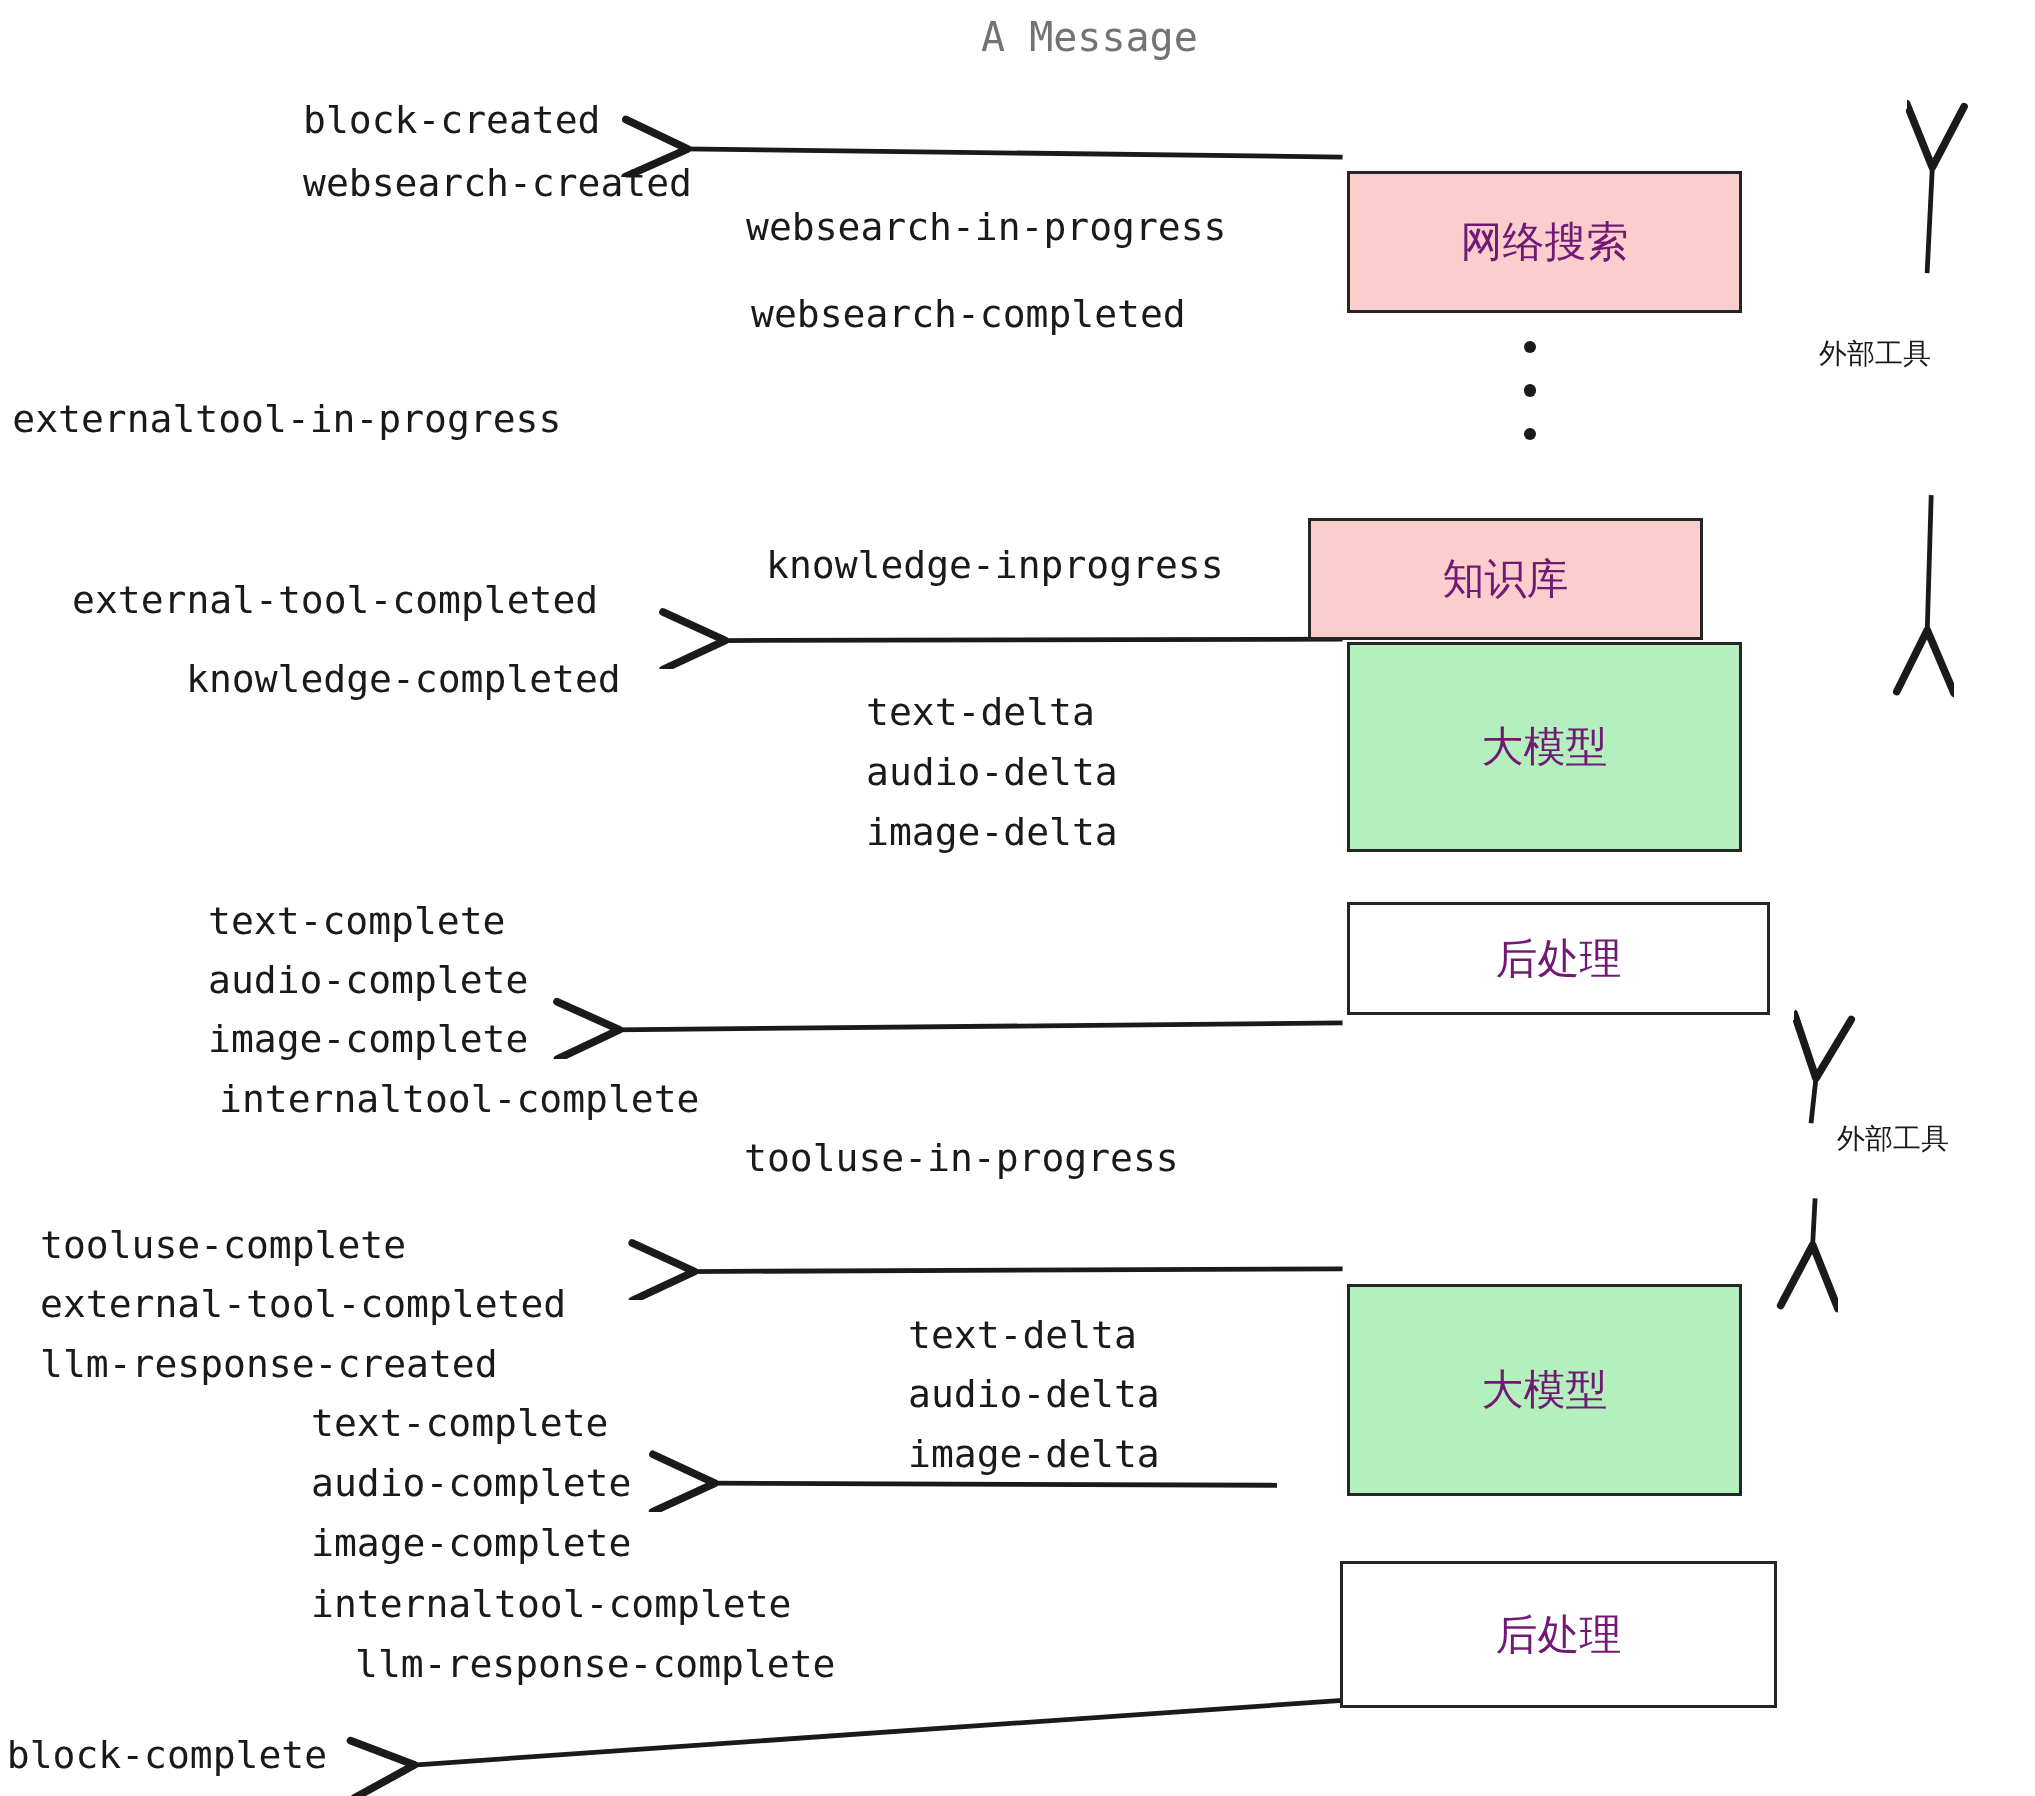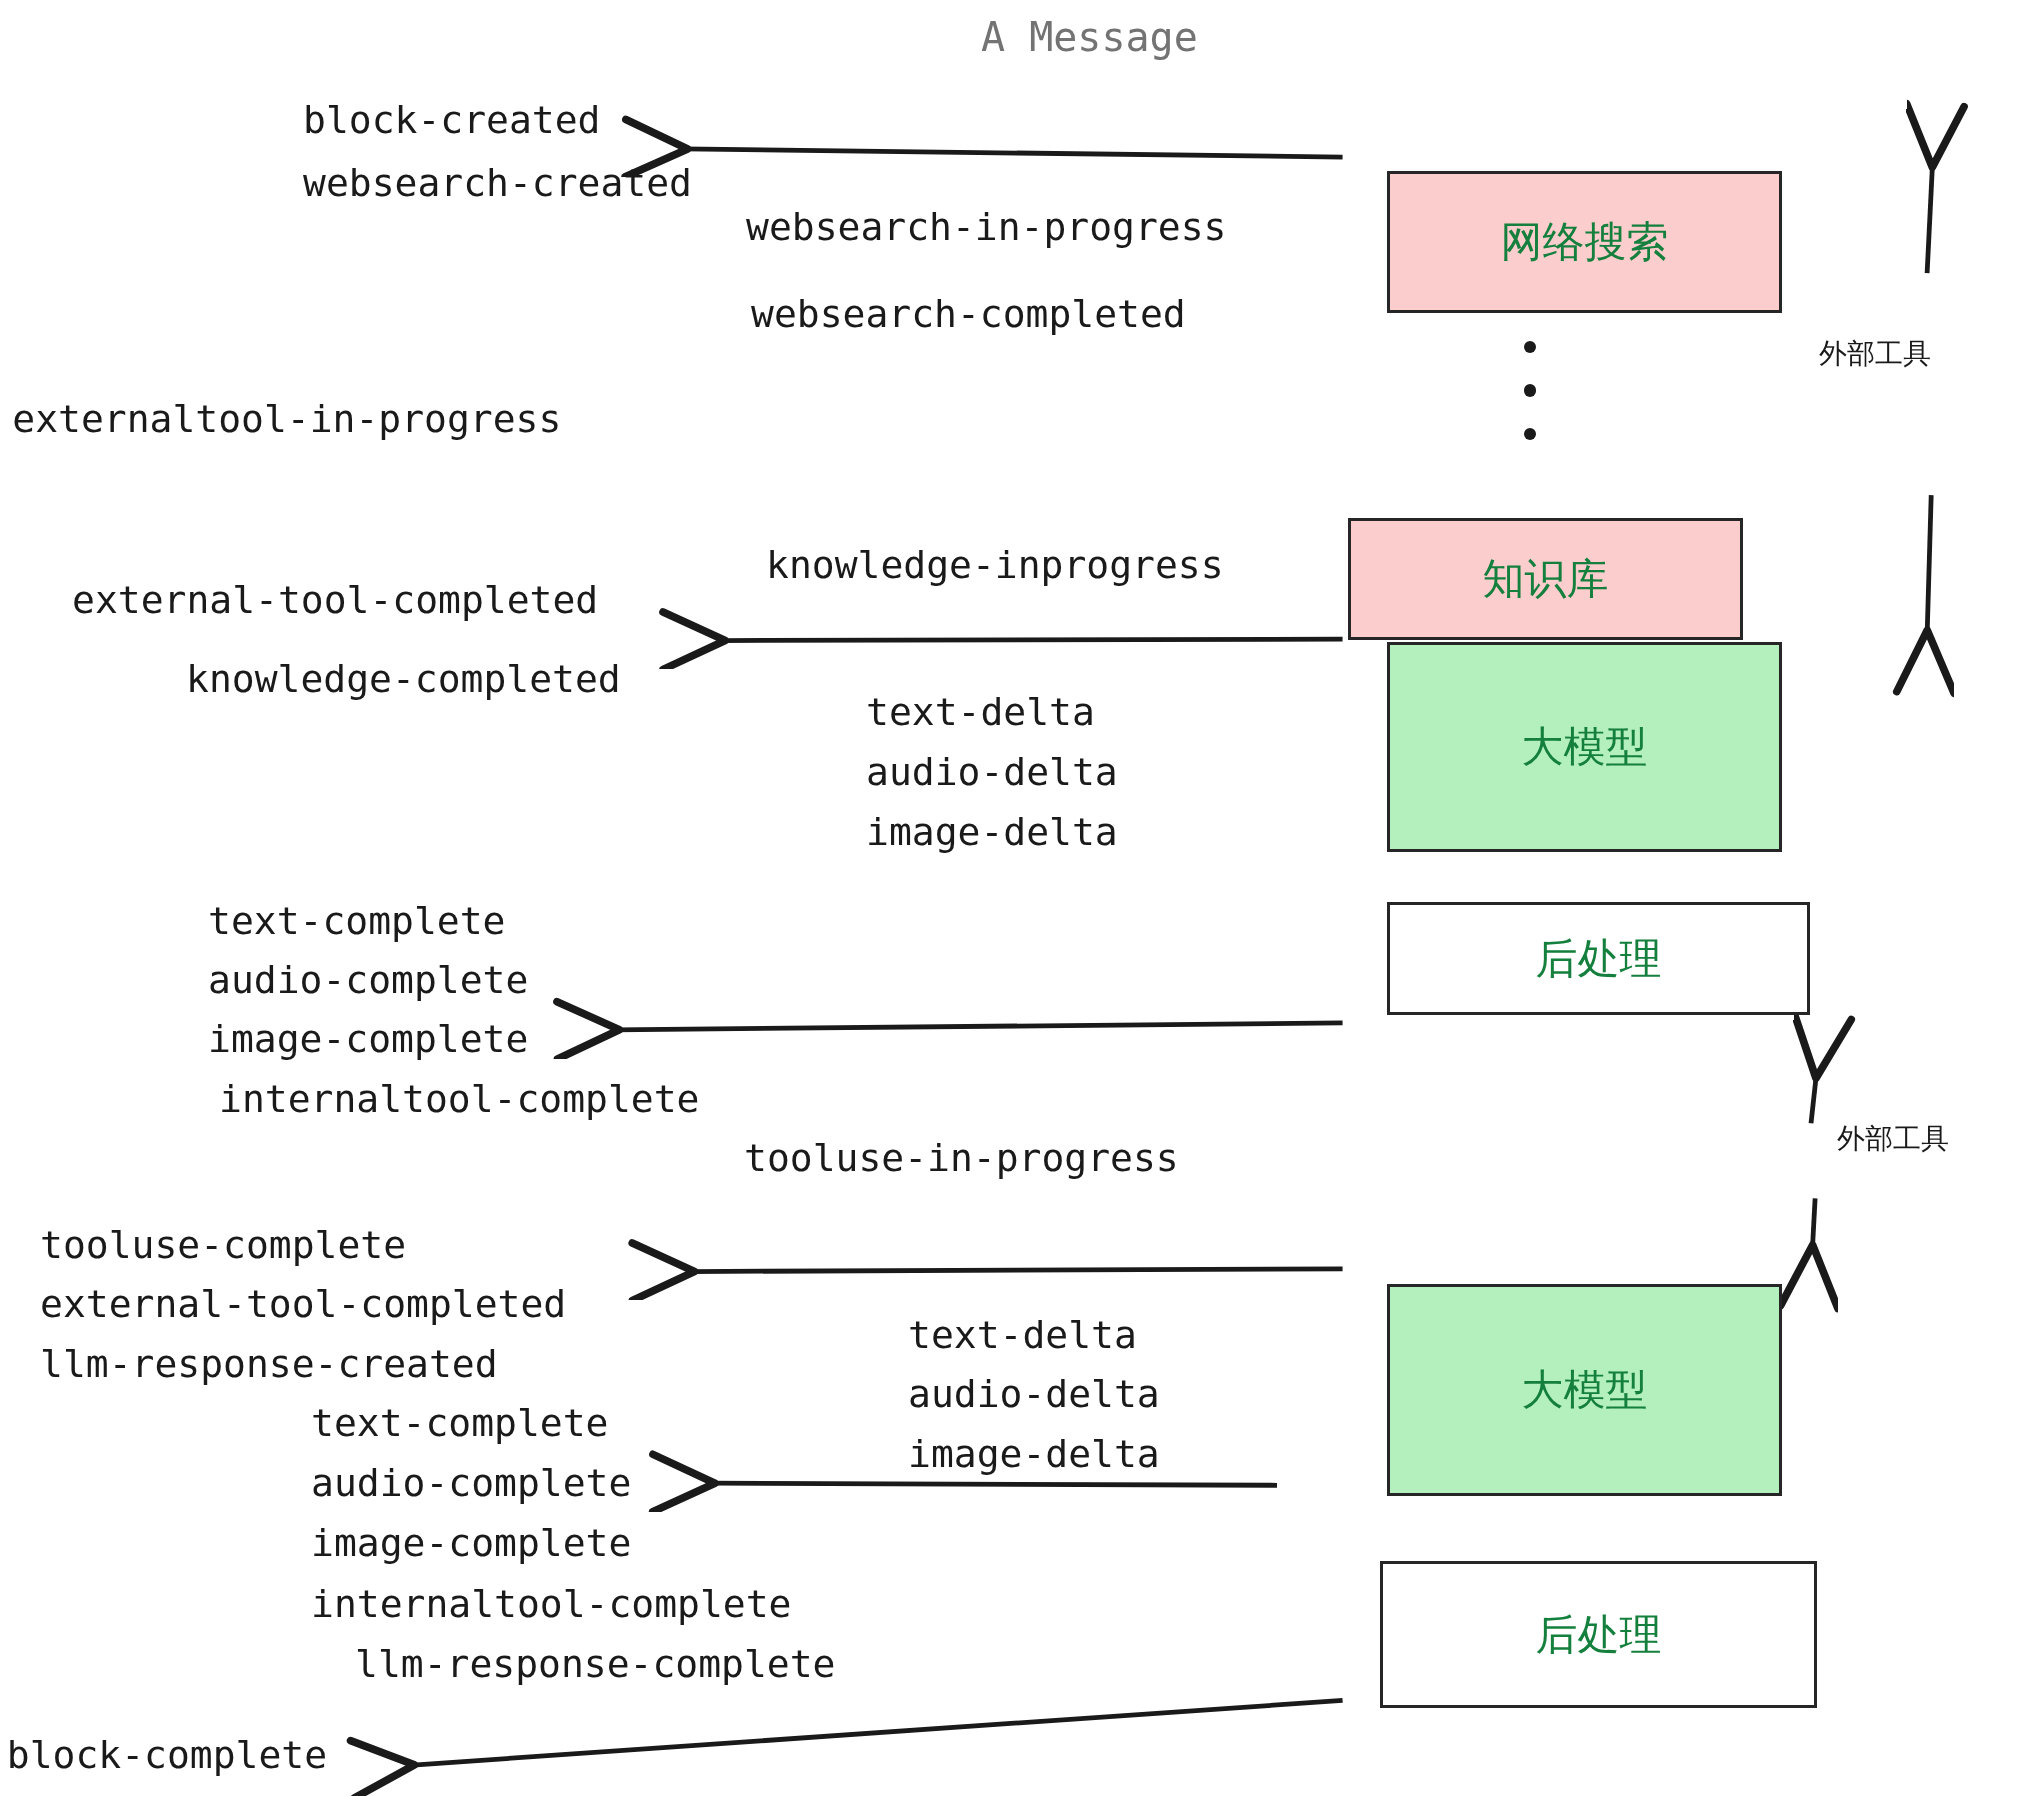--- a/index.html
+++ b/index.html
@@ -44,22 +44,21 @@
   
   .node {
     position: absolute;
     box-sizing: border-box;
     border: 3.4px solid #262626;
     display: flex;
     align-items: center;
     justify-content: center;
     font-family: "DejaVu Sans", "Liberation Sans", sans-serif;
     font-size: 42px;
-    color: #15803d;
-    margin-left: 40px;
+    color: #701a75;
   }
   .node.latin {
     font-family: "DejaVu Sans Mono", "Liberation Mono", monospace;
     font-size: 40px;
   }
   
   .dots {
     position: absolute;
   }
   .dots span {

